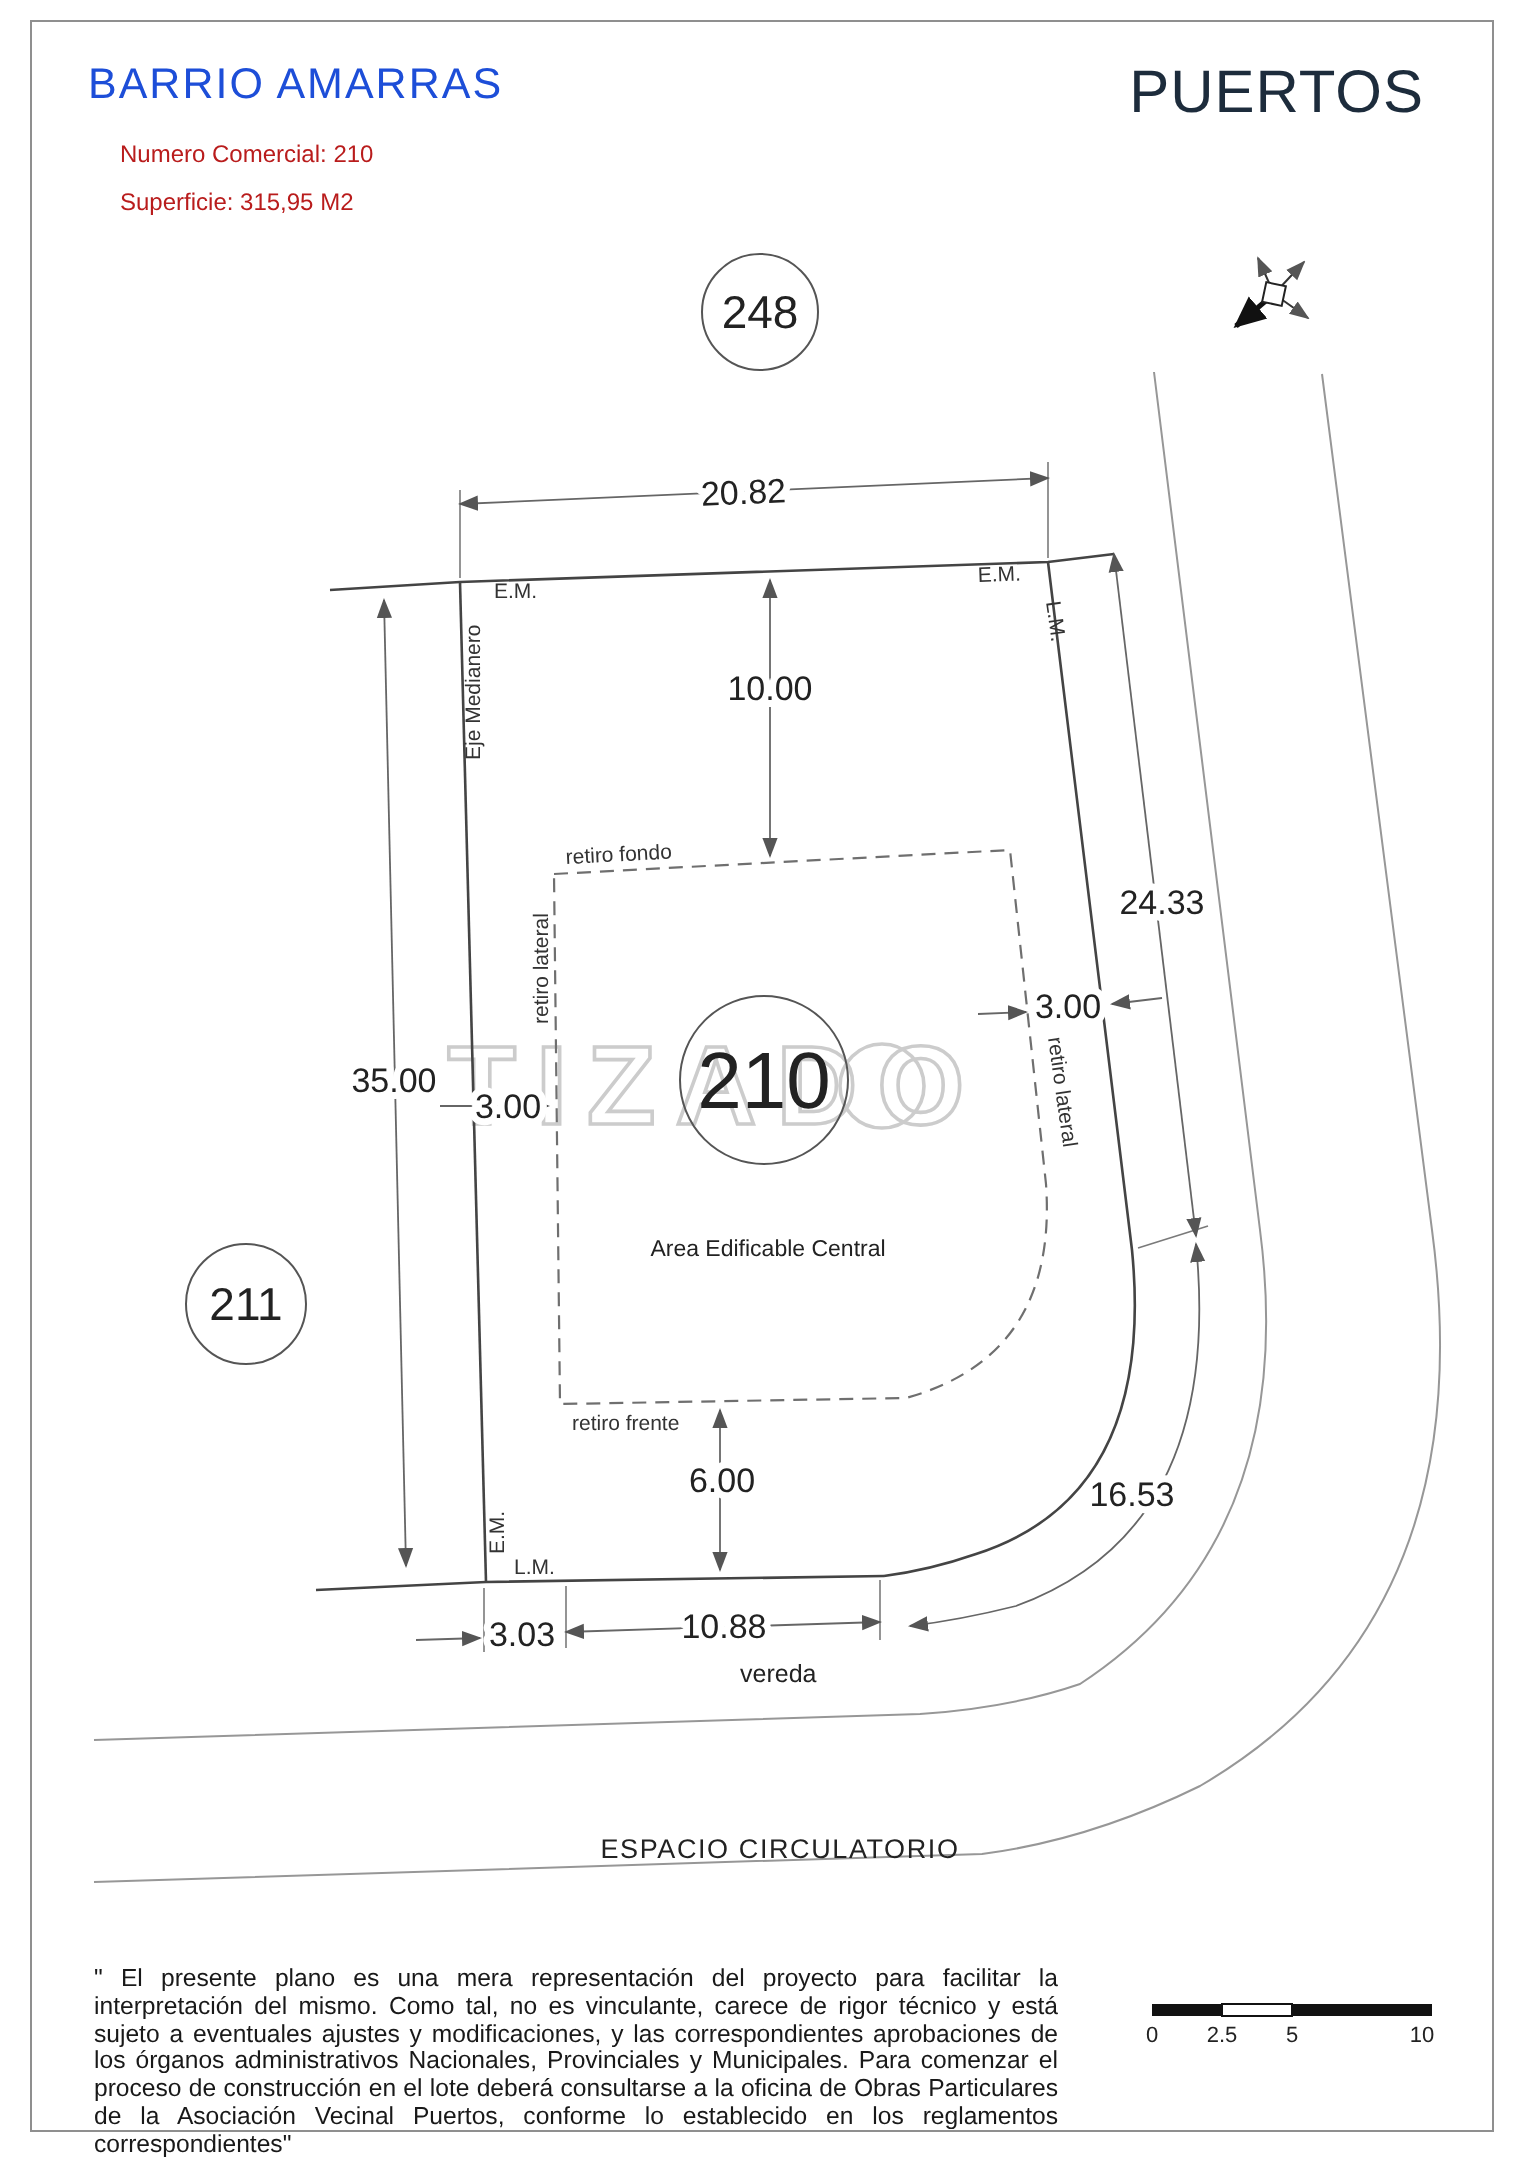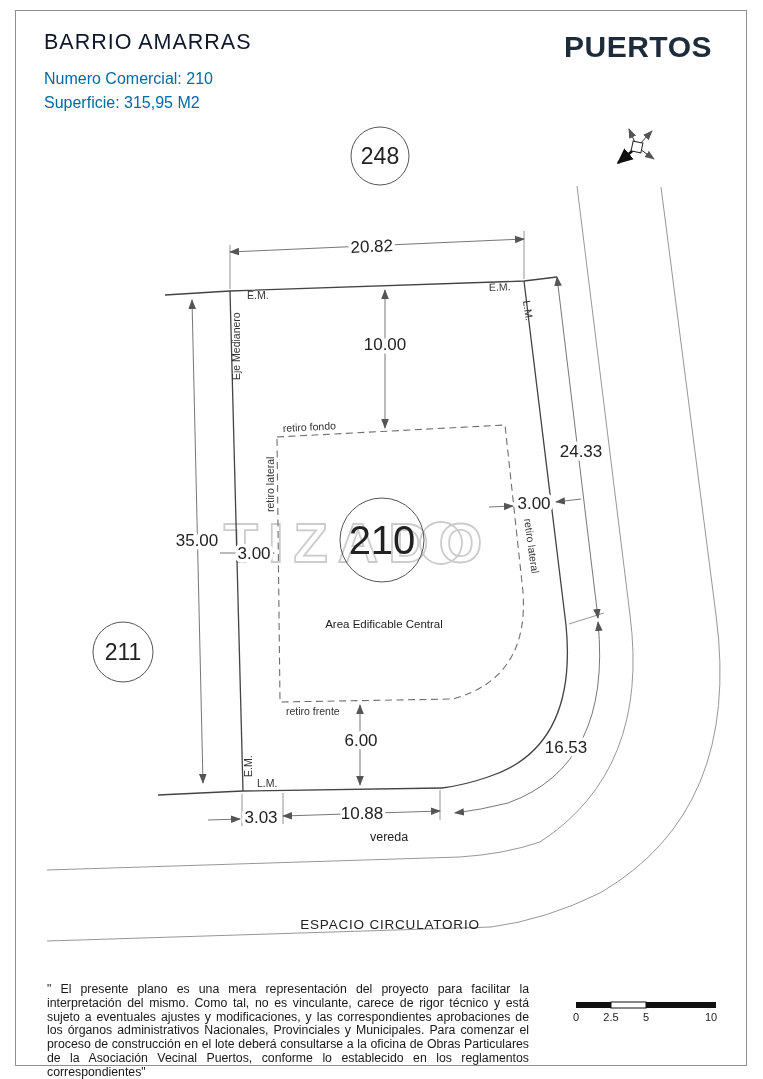--- a/index.html
+++ b/index.html
@@ -1,24 +1,24 @@
 <!DOCTYPE html>
 <html><head>
 <meta charset="utf-8">
 <style>
   html,body{margin:0;padding:0;background:#e9e9e9;}
   .page{position:relative;width:763px;height:1079px;background:#ffffff;margin:0 auto;
         font-family:"Liberation Sans",sans-serif;overflow:hidden;}
   .frame{position:absolute;left:15px;top:10px;width:732px;height:1056px;
          border:1.5px solid #8f8f8f;box-sizing:border-box;}
-  .hdr-title{position:absolute;left:44px;top:30px;font-size:21.5px;letter-spacing:1px;color:#0f172a;}
-  .hdr-line{position:absolute;left:44px;font-size:16px;color:#0369a1;}
+  .hdr-title{position:absolute;left:44px;top:30px;font-size:21.5px;letter-spacing:1px;color:#1d4ed8;}
+  .hdr-line{position:absolute;left:60px;font-size:12px;color:#b91c1c;}
   .hdr-line.l1{top:70px}
   .hdr-line.l2{top:94px}
-  .brand{position:absolute;right:51px;top:30px;font-size:30px;font-weight:700;
+  .brand{position:absolute;right:51px;top:30px;font-size:30px;font-weight:400;
          letter-spacing:0.5px;color:#1d2c3c;text-align:right;}
   .disclaimer{position:absolute;left:47px;top:983px;width:482px;font-size:12.3px;
               line-height:13.8px;text-align:justify;color:#191919;}
   svg{position:absolute;left:0;top:0;}
   svg text{font-family:"Liberation Sans",sans-serif;fill:#222;}
   .lot{stroke:#444;stroke-width:1.3;fill:none;}
   .road{stroke:#979797;stroke-width:1;fill:none;}
   .dash{stroke:#6f6f6f;stroke-width:1.1;fill:none;stroke-dasharray:7 4.5;}
   .dim{stroke:#666;stroke-width:0.9;fill:none;}
   .ext{stroke:#7a7a7a;stroke-width:0.8;fill:none;}

